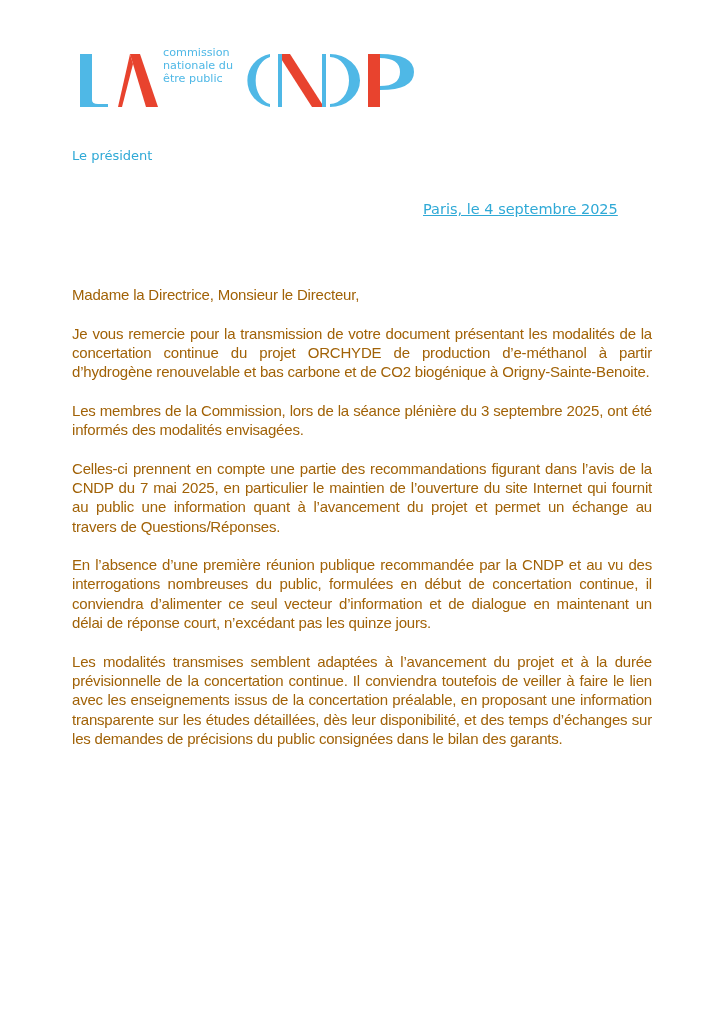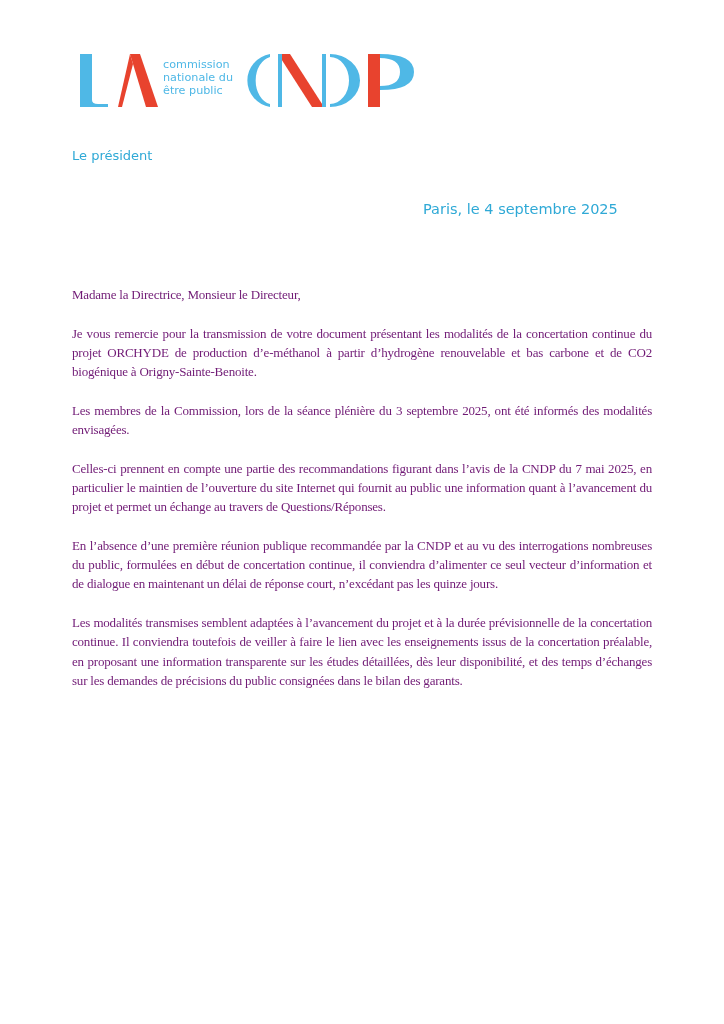--- a/index.html
+++ b/index.html
@@ -1,21 +1,21 @@
 <!DOCTYPE html>
 <html><head>
   <meta charset="utf-8">
   <style>
     html, body { margin: 0; padding: 0; background: #ffffff; }
     body { width: 724px; height: 1024px; position: relative; overflow: hidden; font-family: "Liberation Sans", sans-serif; }
     .logo { position: absolute; left: 78px; top: 50px; width: 340px; height: 58px; }
-    .logo-sub { position: absolute; left: 163px; top: 58px; font-size: 11.2px; line-height: 13px; color: #4fb8e6; font-family: "DejaVu Sans", sans-serif; }
+    .logo-sub { position: absolute; left: 163px; top: 46px; font-size: 11.2px; line-height: 13px; color: #4fb8e6; font-family: "DejaVu Sans", sans-serif; }
     .president { position: absolute; left: 72px; top: 148px; font-size: 13px; color: #2fa9d6; font-family: "DejaVu Sans", sans-serif; }
-    .date { position: absolute; left: 423px; top: 201px; font-size: 14.5px; color: #2fa9d6; font-family: "DejaVu Sans", sans-serif; }
-    .body { position: absolute; left: 72px; top: 285px; width: 580px; color: #701a75; font-size: 13px; line-height: 19.3px; font-family: Liberation Serif, serif; letter-spacing: -0.2px; }
+    .date { position: absolute; left: 423px; top: 201px; font-size: 14.5px; color: #2fa9d6; font-family: "DejaVu Sans", sans-serif; text-decoration: underline; }
+    .body { position: absolute; left: 72px; top: 285px; width: 580px; color: #a16207; font-size: 15px; line-height: 19.3px; font-family: Liberation Sans, sans-serif; letter-spacing: -0.2px; }
     .body p { margin: 0 0 19.3px 0; text-align: justify; }
   </style>
 </head>
 <body>
 
 <div class="logo">
   <svg width="340" height="58" viewBox="0 0 340 58">
 
     <path d="M2 4 L14 4 L14 50 Q14 54 20 54 L30 54 L30 57 L2 57 Z" fill="#4fb8e6"></path>
     <path d="M2 4 Q10 4 12 12 L12 4 Z" fill="#4fb8e6"></path>

